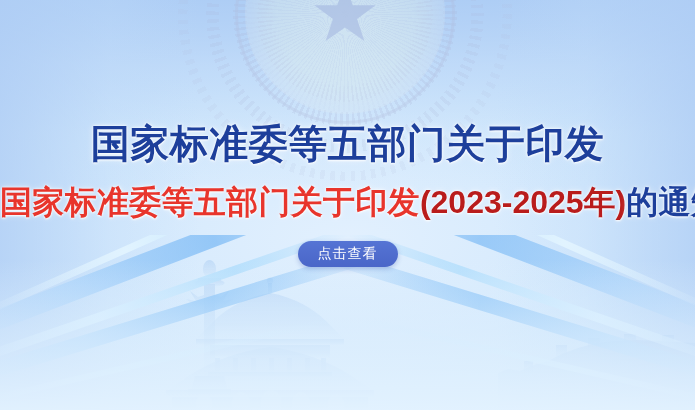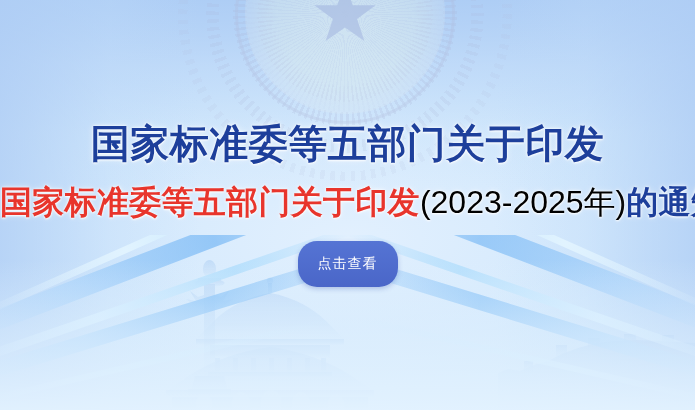--- a/index.html
+++ b/index.html
@@ -169,37 +169,37 @@
     line-height: 42px;
     font-weight: bold;
     letter-spacing: 0.3px;
     white-space: nowrap;
     text-shadow:
       0 0 3px rgba(255,255,255,0.95),
       0 1px 2px rgba(255,255,255,0.85),
       0 0 7px rgba(255,255,255,0.55);
   }
   .h2-red   { color: #e8352c; }
-  .h2-years { color: #000000; font-weight: normal; letter-spacing: 0px; }
+  .h2-years { color: #b91c1c; font-weight: bold; letter-spacing: 0px; }
   .h2-blue  { color: #1d3f9b; }
 
   
   .cta-wrap {
     position: absolute;
     left: 0; right: 0;
     top: 241px;
     display: flex;
     justify-content: center;
   }
   .cta-button {
     display: inline-flex;
     align-items: center;
     justify-content: center;
     width: 100px;
-    height: 46px;
+    height: 26px;
     border: none;
     border-radius: 19px;
     background: linear-gradient(to bottom, #5574d4 0%, #4a66c8 100%);
     color: #ffffff;
     font-family: "Liberation Sans", "DejaVu Sans", sans-serif;
     font-size: 14px;
     letter-spacing: 1px;
     cursor: pointer;
     box-shadow: 0 2px 5px rgba(52,80,170,0.28);
     padding: 0;

